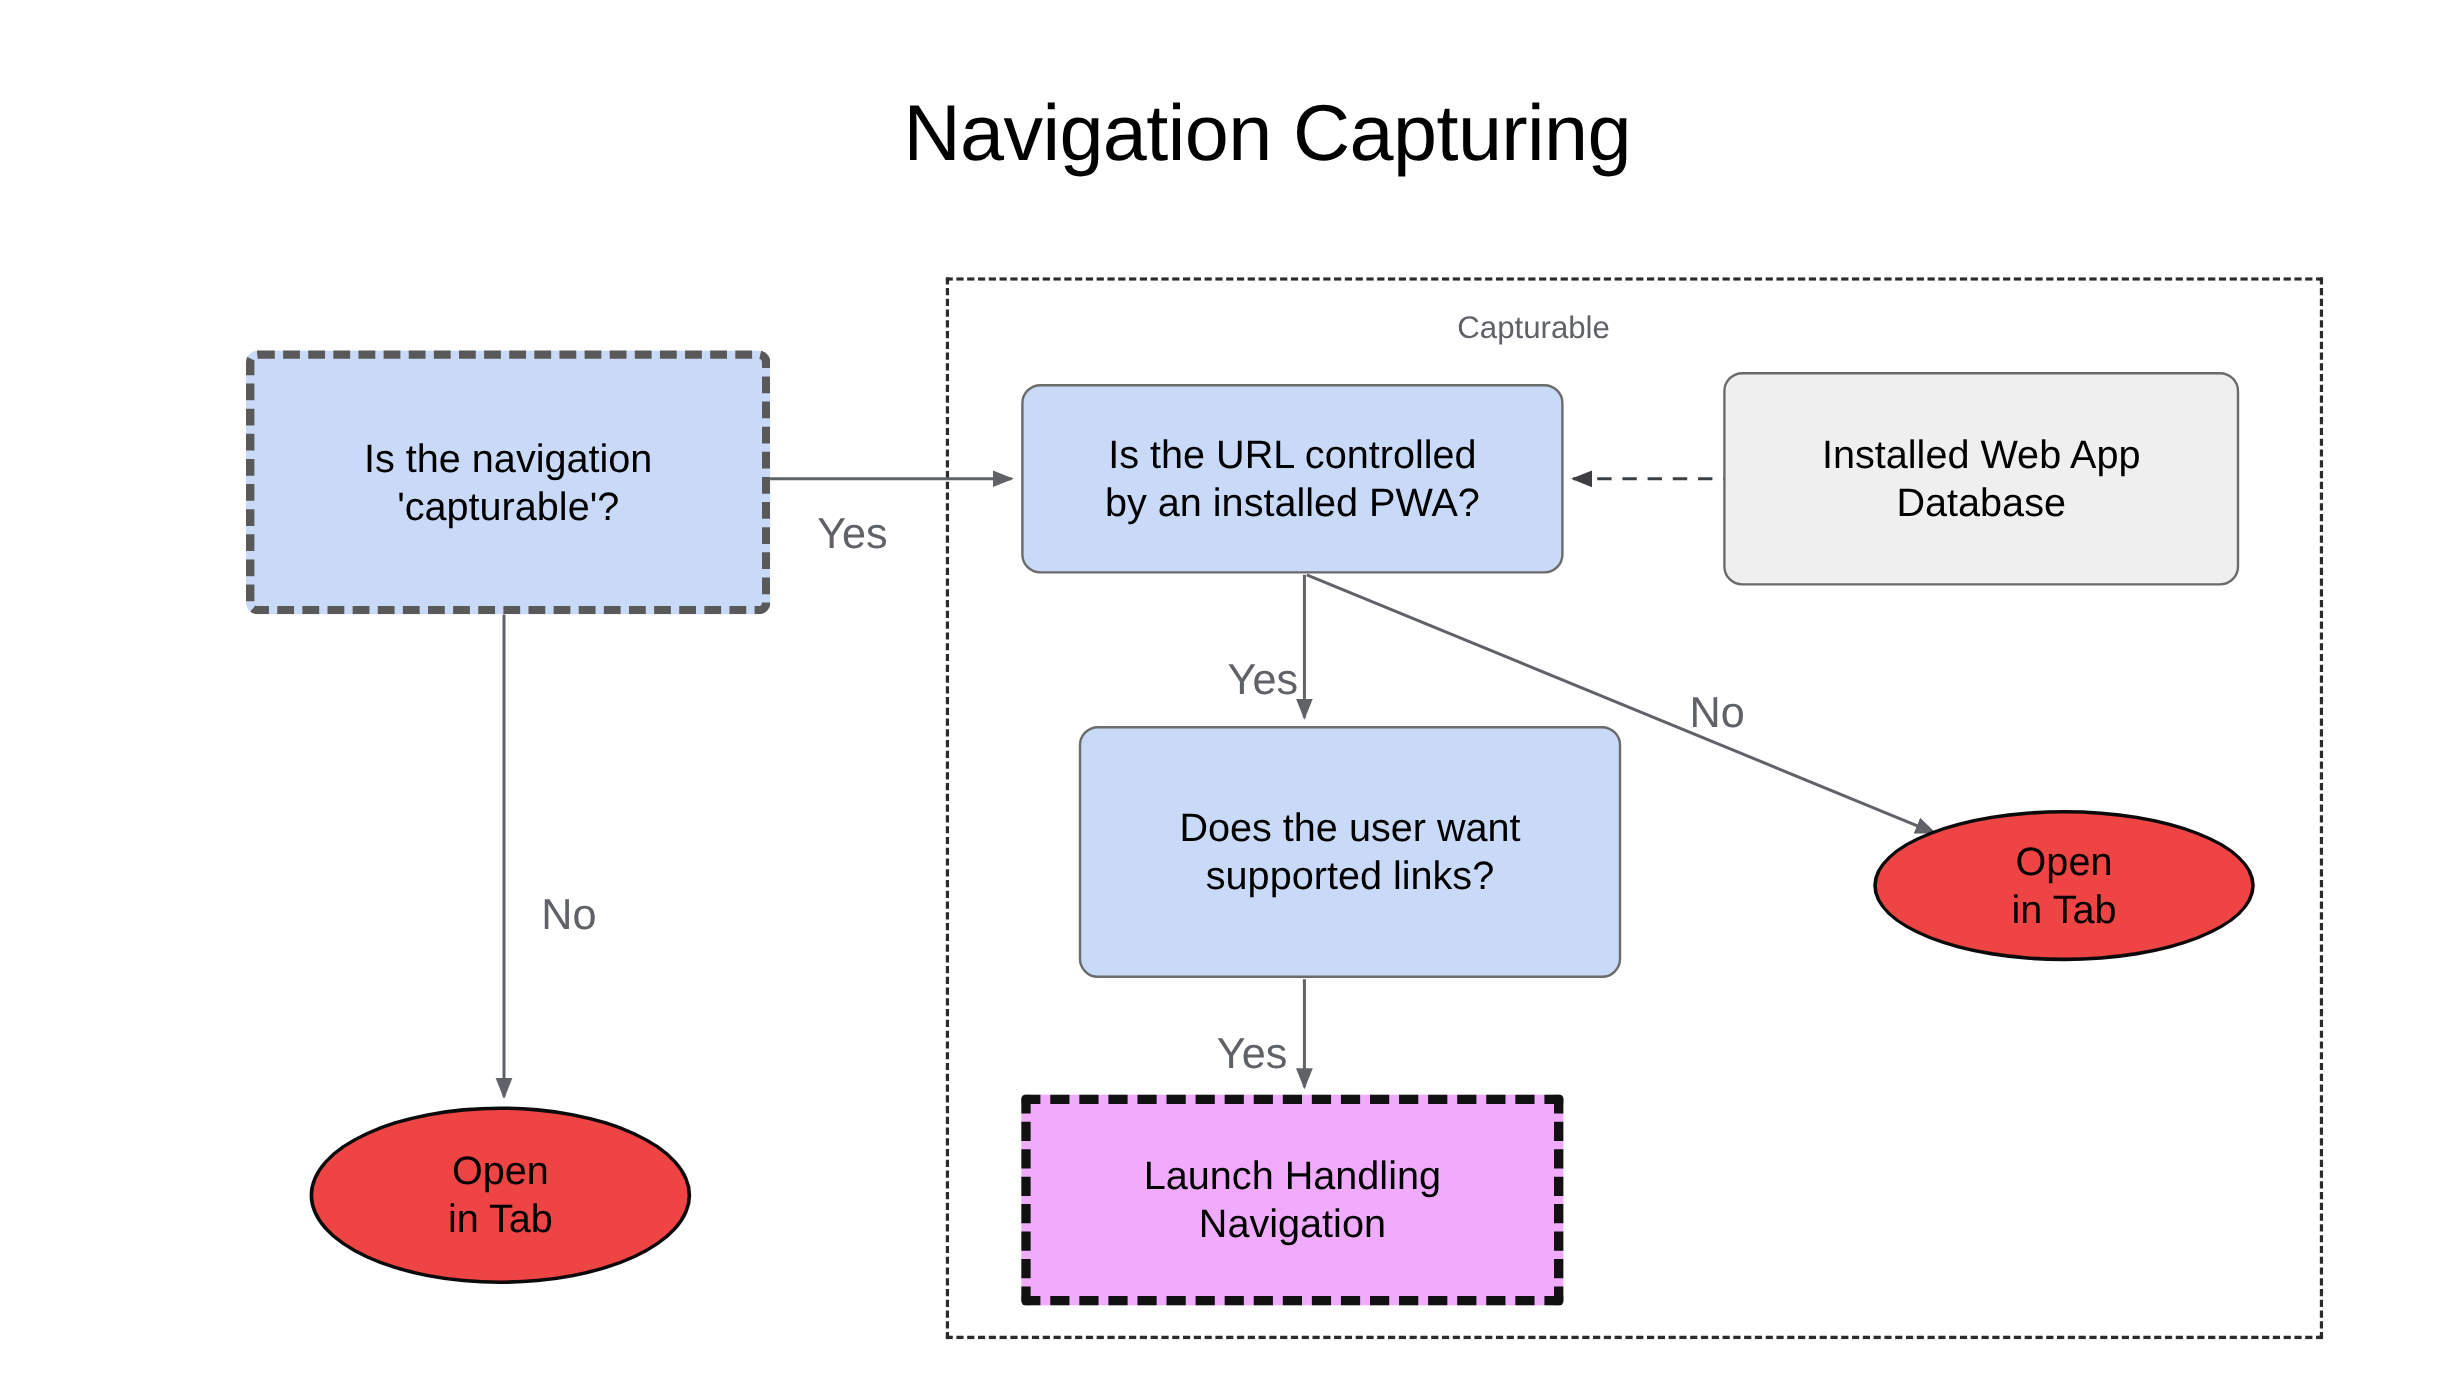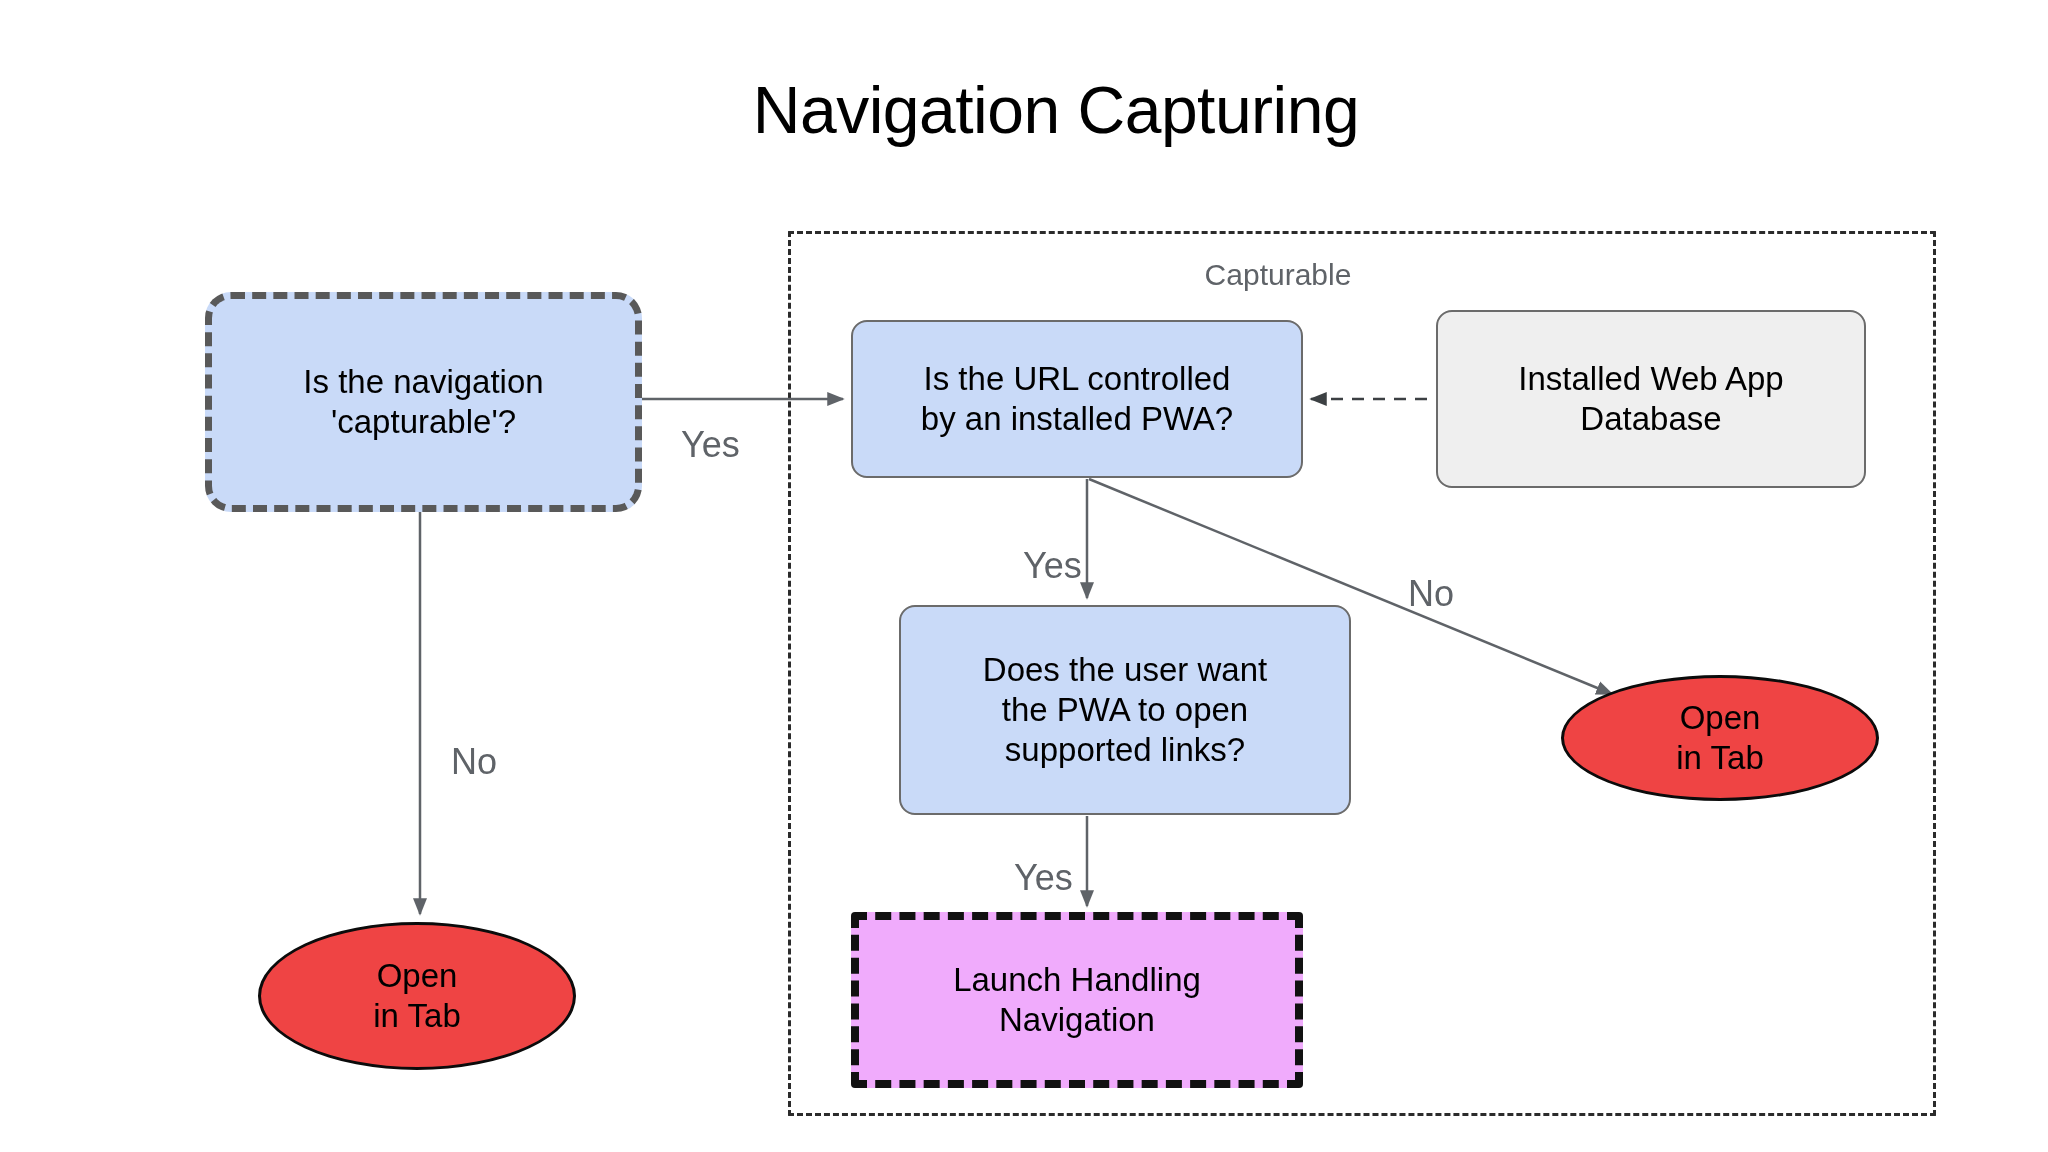--- a/index.html
+++ b/index.html
@@ -53,21 +53,21 @@
     border: 3px dashed #2b2b2b;
     box-sizing: border-box;
     border-radius: 1px;
   }
   #capturable-label {
     position: absolute;
     left: 1078px;
     top: 258px;
     width: 400px;
     text-align: center;
-    font-size: 30px;
+    font-size: 26px;
     color: #5f6368;
   }
   
   .node {
     position: absolute;
     box-sizing: border-box;
     display: flex;
     align-items: center;
     justify-content: center;
     text-align: center;
@@ -80,21 +80,21 @@
   .box {
     border-radius: 16px;
   }
   .box-blue-solid {
     background: #c9daf8;
     border: 2px solid #6b6b6b;
   }
   .box-blue-dashed {
     background: #c9daf8;
     border: 7px dashed #595959;
-    border-radius: 26px;
+    border-radius: 10px;
     justify-content: center;
   }
   .box-gray-solid {
     background: #efefef;
     border: 2px solid #6b6b6b;
   }
   .box-pink-dashed {
     background: #f0abfc;
     border: 8px dashed #111111;
     border-radius: 4px;
@@ -207,21 +207,20 @@
   <div class="node box box-gray-solid" id="node-installed-db">
     <div>
       <span class="label">Installed Web App</span>
       <span class="label">Database</span>
     </div>
   </div>
 
   <div class="node box box-blue-solid" id="node-user-want">
     <div>
       <span class="label">Does the user want</span>
-      <span class="label">the PWA to open</span>
       <span class="label">supported links?</span>
     </div>
   </div>
 
   <div class="node box box-pink-dashed" id="node-launch-handling">
     <div>
       <span class="label">Launch Handling</span>
       <span class="label">Navigation</span>
     </div>
   </div>

